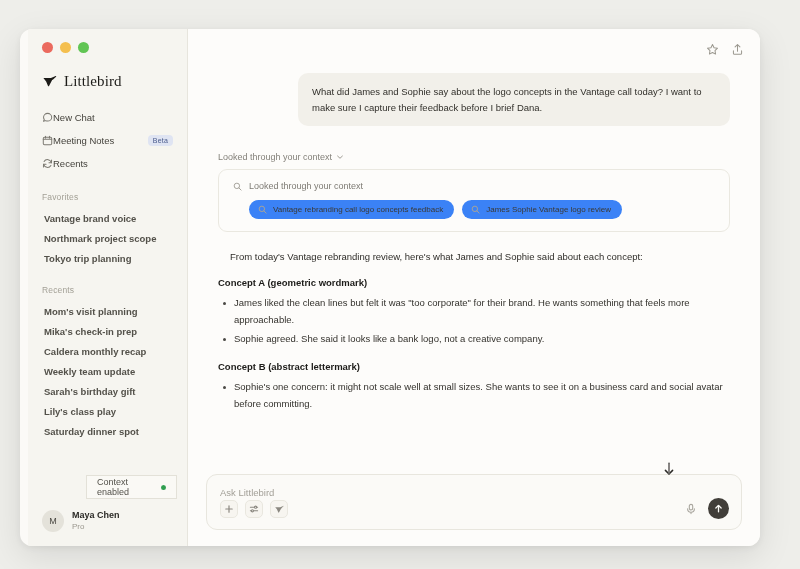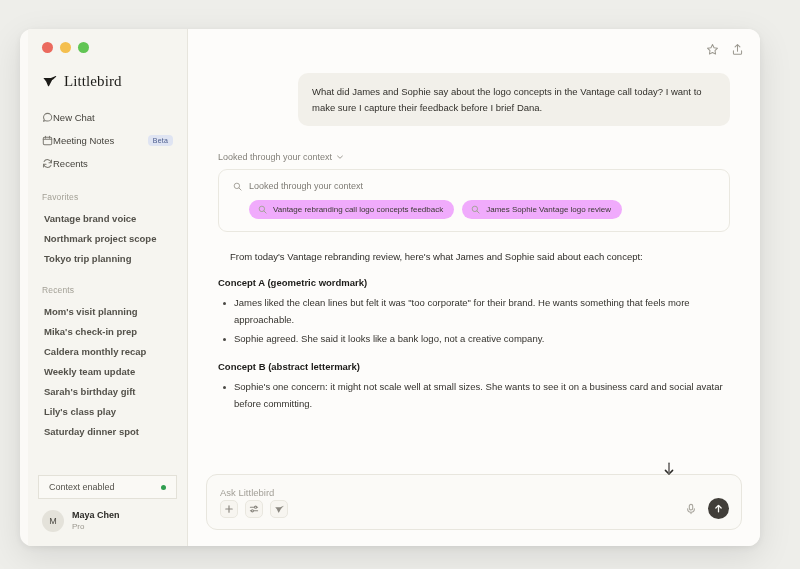--- a/index.html
+++ b/index.html
@@ -129,20 +129,21 @@
   .context-pill {
     display: flex;
     align-items: center;
     height: 24px;
     padding: 0 10px;
     border: 1px solid #e3e1d8;
     border-radius: 0;
     background: #faf9f5;
     margin-bottom: 9px;
     cursor: pointer;
+    margin-left: 48px;
   }
   .context-label { font-size: 9px; color: #54524b; }
   .context-dot {
     margin-left: auto;
     width: 5px; height: 5px;
     border-radius: 50%;
     background: #2f9e4f;
   }
 
   .user-row {
@@ -239,21 +240,21 @@
     margin-bottom: 9px;
     padding-left: 2px;
   }
   .mini-icon { width: 9px; height: 9px; color: #a5a29a; flex: 0 0 9px; }
   .mini-icon svg { display: block; width: 9px; height: 9px; }
   .ctx-chips { display: flex; gap: 8px; padding-left: 18px; }
   .chip {
     display: flex;
     align-items: center;
     gap: 6px;
-    background: #f0abfc;
+    background: #3b82f6;
     border-radius: 11px;
     padding: 4.5px 11px 5px 9px;
     font-size: 8px;
     color: #3a3833;
     cursor: pointer;
     white-space: nowrap;
   }
 
   .answer { font-size: 9.5px; color: #2f2d29; }
   .answer p.intro { line-height: 1.6; margin-bottom: 13px; margin-left: 12px; }

